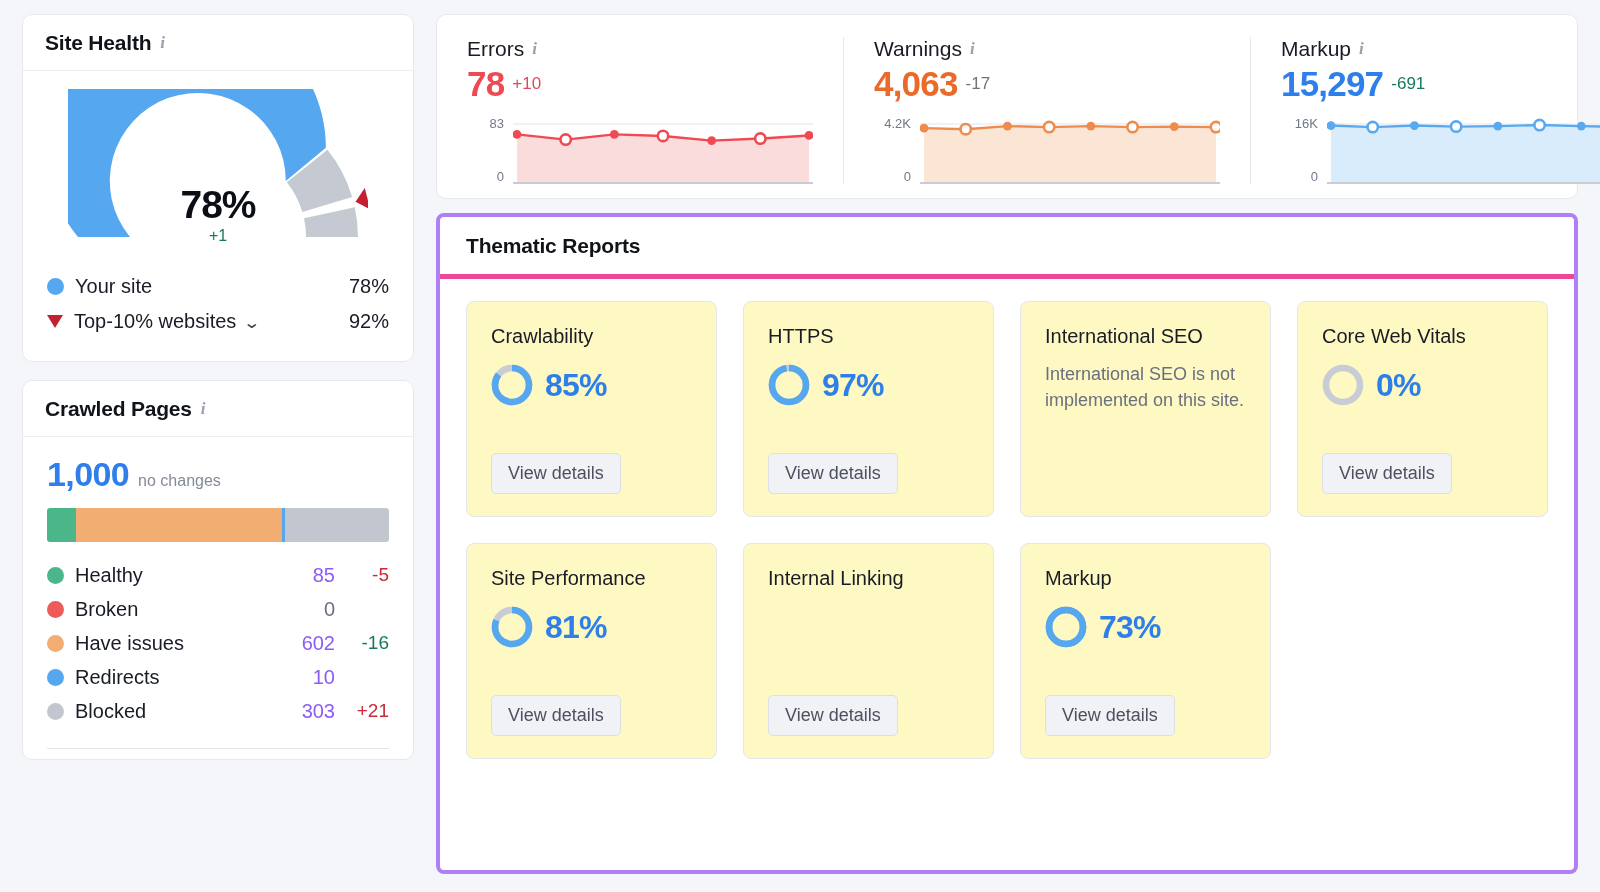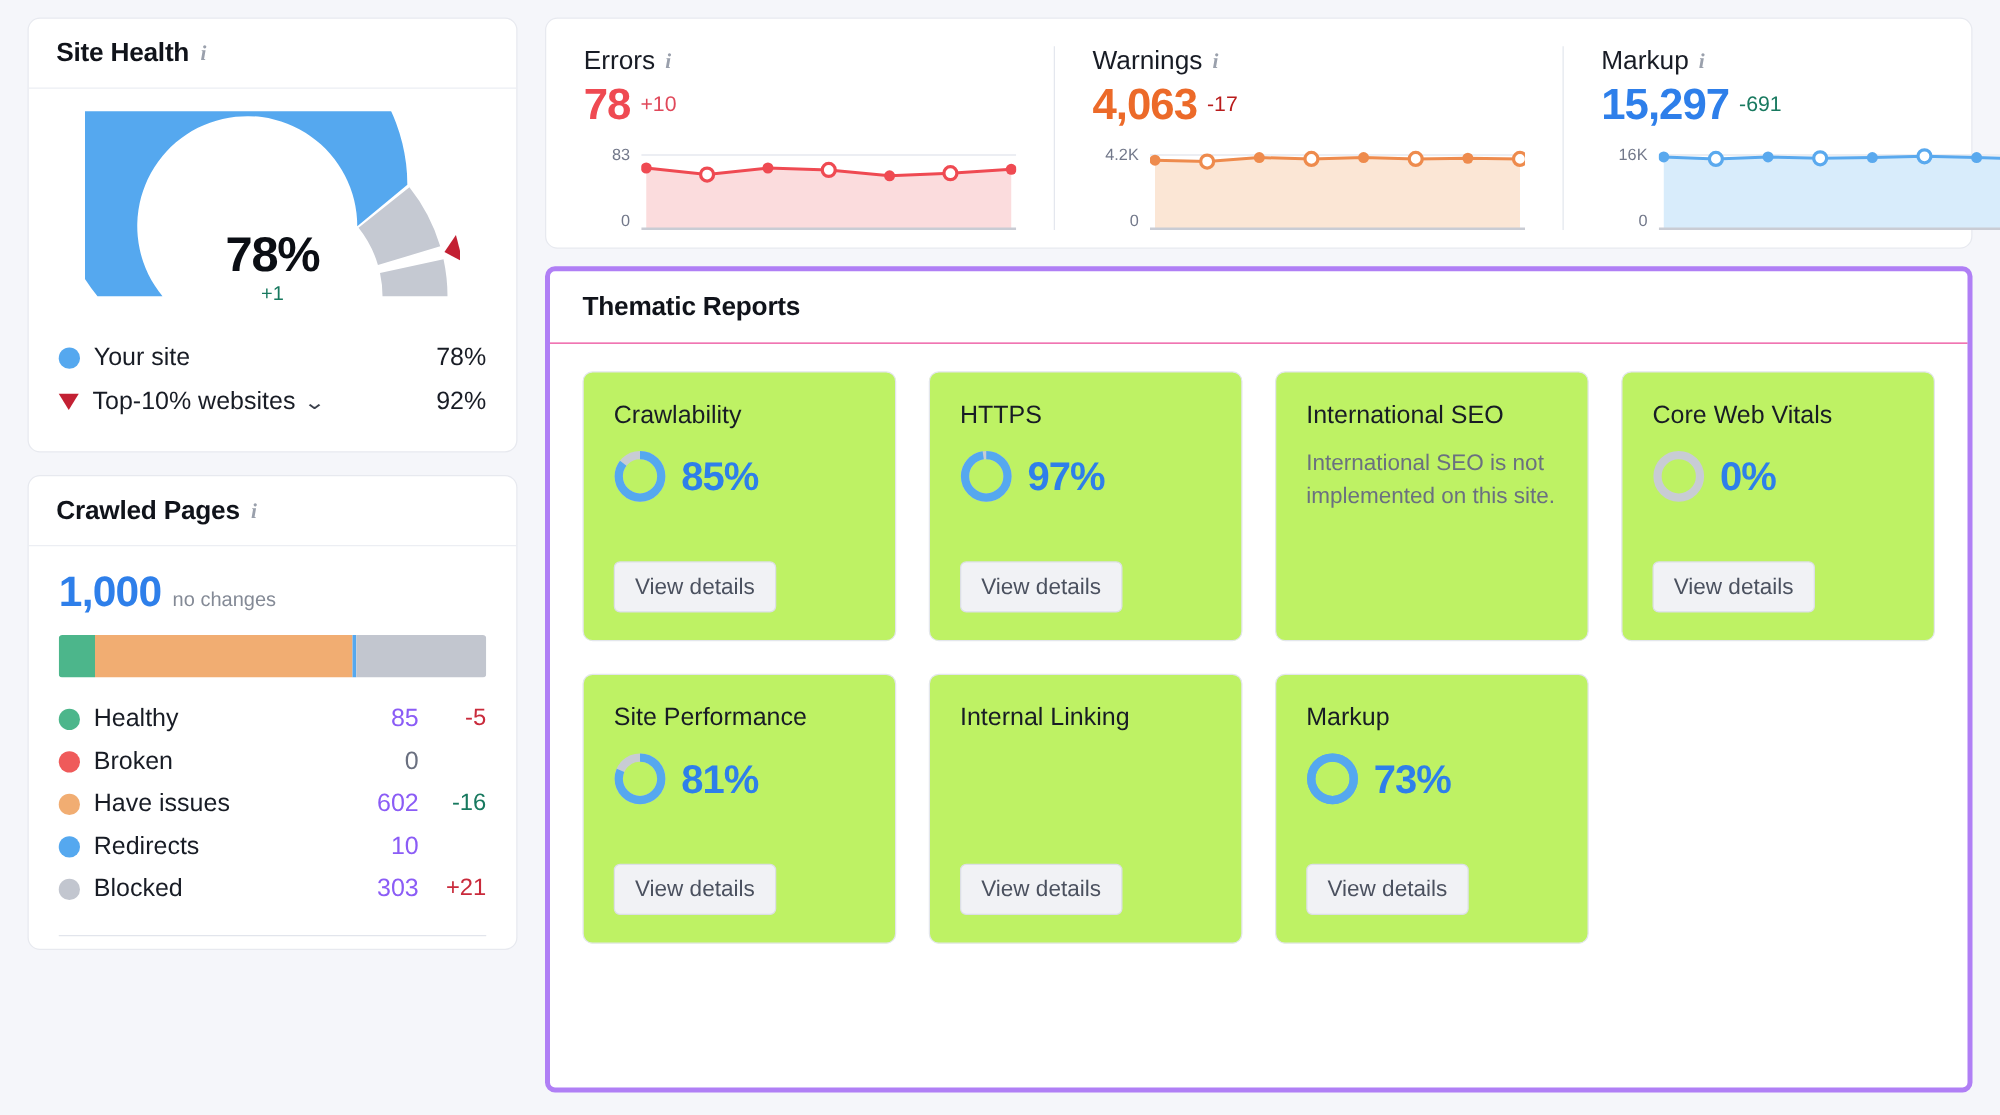--- a/index.html
+++ b/index.html
@@ -122,36 +122,36 @@
     flex: 1;
     border: 4px solid #b07ff5;
     border-radius: 8px;
     background: #fff;
     display: flex; flex-direction: column;
     min-height: 0;
     margin-bottom: 18px;
   }
   .th-head {
     padding: 17px 26px 16px 26px;
-    border-bottom: 1px solid #ec4899;
+    border-bottom: 5px solid #ec4899;
   }
   .th-title { font-size: 21px; font-weight: bold; color: #10131a; letter-spacing: -0.2px; }
   .th-grid {
     padding: 22px 26px 22px 26px;
     display: grid;
     grid-template-columns: repeat(4, 1fr);
     gap: 26px 26px;
   }
   .tcard {
     border: 1px solid #e3e6ec;
     border-radius: 8px;
     padding: 22px 24px;
     min-height: 216px;
     display: flex; flex-direction: column;
-    background: #bef264;
+    background: #fef9c3;
   }
   .tcard-title { font-size: 20px; color: #181c25; line-height: 1.2; }
   .tcard-metric { display: flex; align-items: center; gap: 12px; margin-top: 16px; }
   .tcard-pct { font-size: 32px; font-weight: bold; color: #2e7fea; letter-spacing: -0.8px; }
   .tcard-delta { font-size: 17px; color: #18795f; align-self: flex-end; padding-bottom: 6px; }
   .tcard-note { font-size: 18px; color: #6a7080; line-height: 1.45; margin-top: 13px; }
   .tcard-spacer { flex: 1; min-height: 10px; }
   .btn {
     align-self: flex-start;
     background: #f1f2f5;
@@ -297,21 +297,21 @@
          </svg>
        </div>
           </div>
           <div class="stat">
             <div class="stat-head">
          <span class="stat-label">Warnings</span>
          <span class="info-i">i</span>
        </div>
        <div class="stat-value-row">
          <span class="stat-value" style="color:#ec6a29">4,063</span>
-         <span class="stat-chg" style="color:#b91c1c">-17</span>
+         <span class="stat-chg" style="color:#737373">-17</span>
        </div>
        <div class="spark">
          <div class="spark-axis">
            <span>4.2K</span>
            <span>0</span>
          </div>
          <svg class="spark-svg" viewBox="0 0 300 68" preserveAspectRatio="none">
            <line x1="0" y1="8" x2="300" y2="8" stroke="#eceef3" stroke-width="1.6"></line>
            <path d="M 4 68 L 4 12.16 L 45.714285714285715 13.2 L 87.42857142857143 10.08 L 129.14285714285714 11.120000000000001 L 170.85714285714286 10.08 L 212.57142857142858 11.120000000000001 L 254.28571428571428 10.6 L 296 11.120000000000001 L 296 68 Z" fill="#fbe6d5"></path>
            <line x1="0" y1="67" x2="300" y2="67" stroke="#c9ccd4" stroke-width="2"></line>

